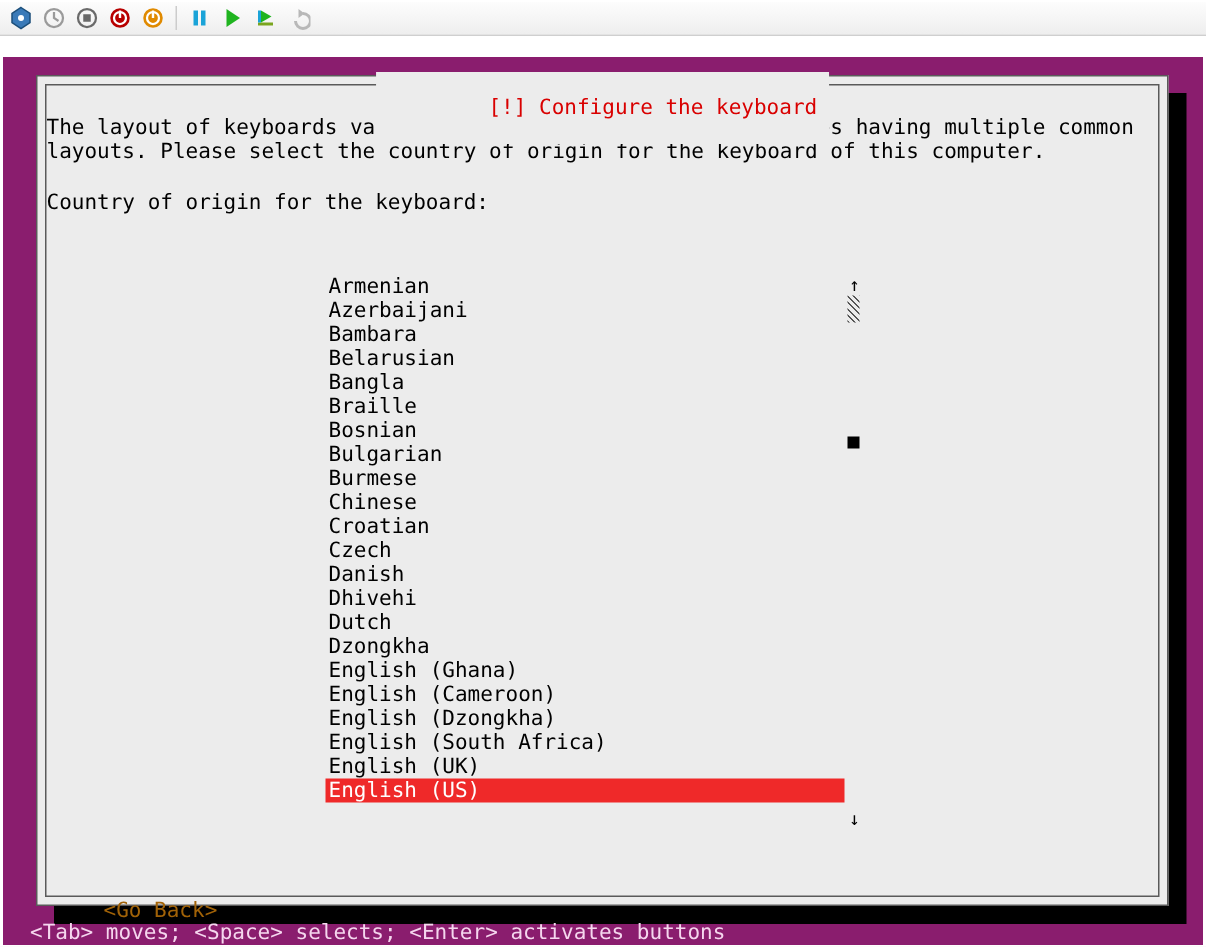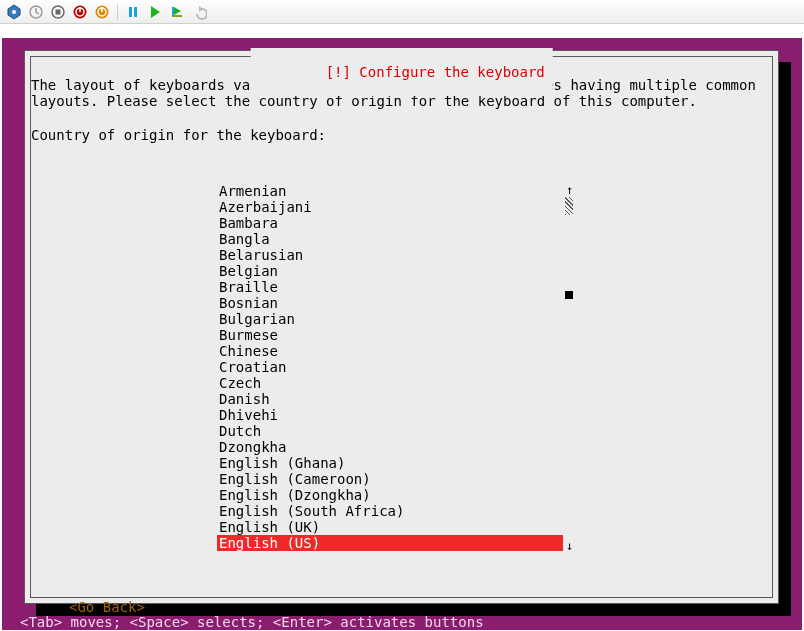--- a/index.html
+++ b/index.html
@@ -101,23 +101,22 @@
       </div>
       <div class="inner-border"></div>
 
       <div class="body-text">The layout of keyboards varies per country, with some countries having multiple common layouts. Please select the country of origin for the keyboard of this computer.</div>
       <div class="prompt">Country of origin for the keyboard:</div>
 
       <div class="list" id="kb-list">
           <div class="list-item">Armenian</div>
           <div class="list-item">Azerbaijani</div>
           <div class="list-item">Bambara</div>
+          <div class="list-item">Belarusian</div>
           <div class="list-item">Bangla</div>
-          <div class="list-item">Belarusian</div>
-          <div class="list-item">Belgian</div>
           <div class="list-item">Braille</div>
           <div class="list-item">Bosnian</div>
           <div class="list-item">Bulgarian</div>
           <div class="list-item">Burmese</div>
           <div class="list-item">Chinese</div>
           <div class="list-item">Croatian</div>
           <div class="list-item">Czech</div>
           <div class="list-item">Danish</div>
           <div class="list-item">Dhivehi</div>
           <div class="list-item">Dutch</div>

